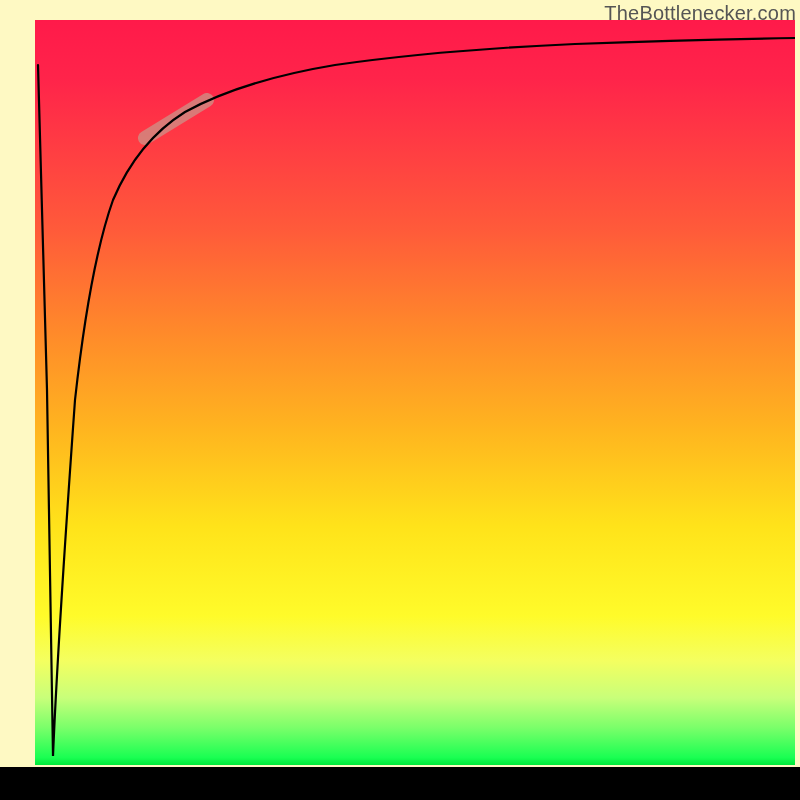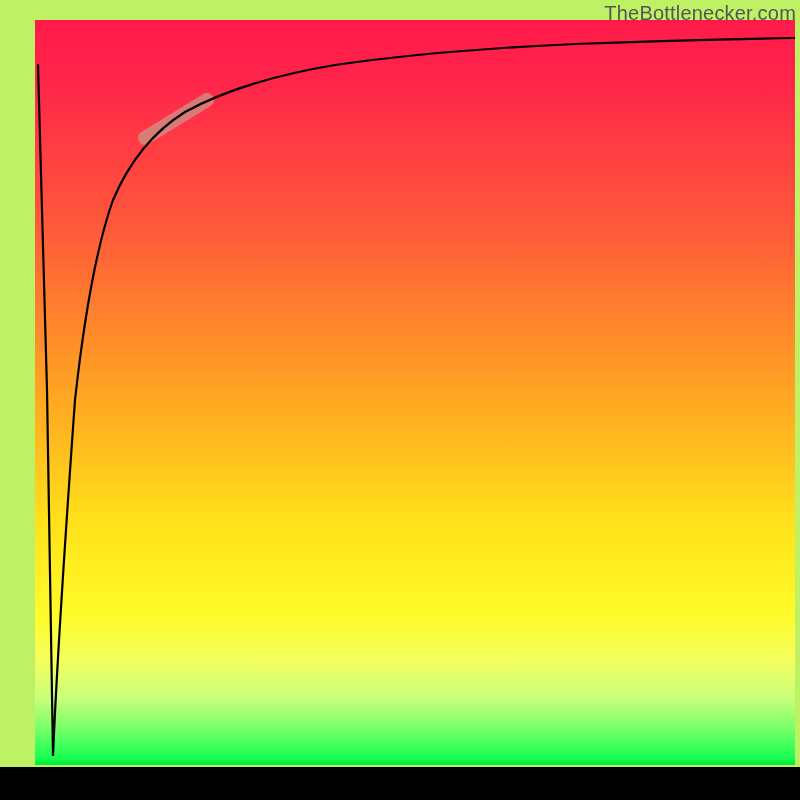--- a/index.html
+++ b/index.html
@@ -8,21 +8,21 @@
     width: 800px;
     height: 800px;
     overflow: hidden;
     background: #000;
     font-family: Arial, Helvetica, sans-serif;
   }
   .chart-container {
     position: relative;
     width: 800px;
     height: 767px;
-    background: #bef264;
+    background: #fef9c3;
   }
   .plot-area {
     position: absolute;
     left: 35px;
     top: 20px;
     width: 760px;
     height: 745px;
     
     background: linear-gradient(
       to bottom,

